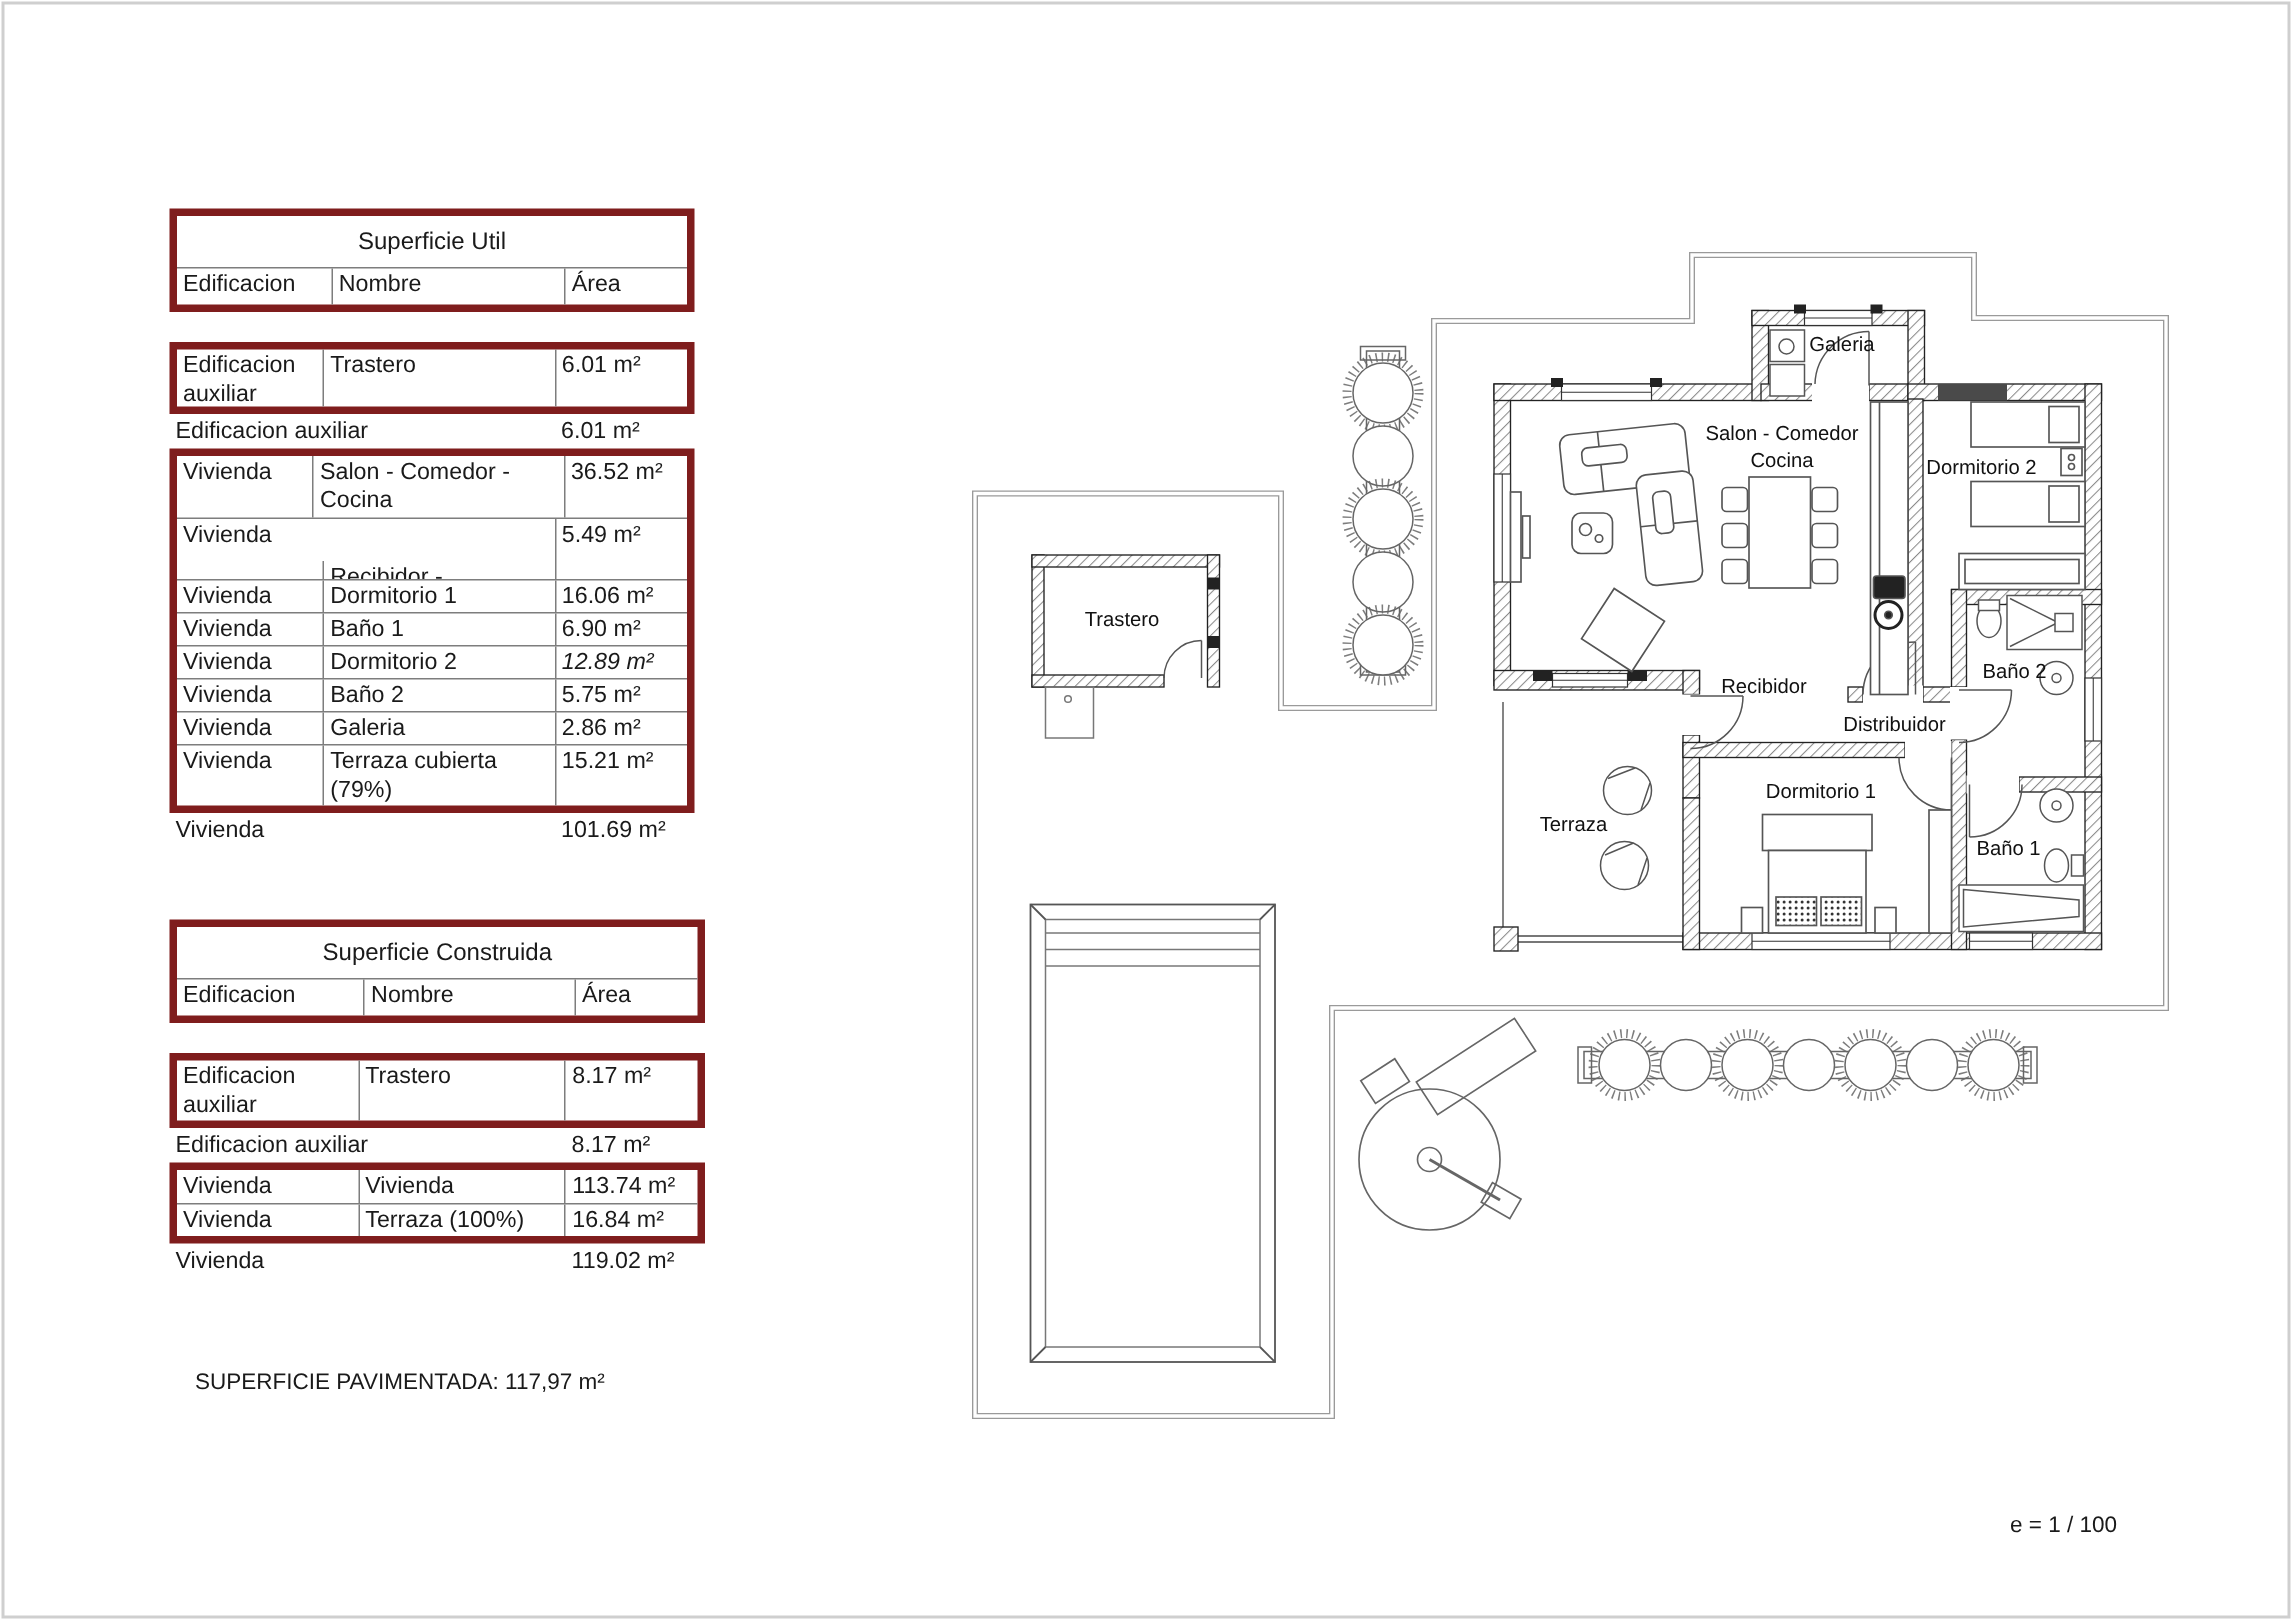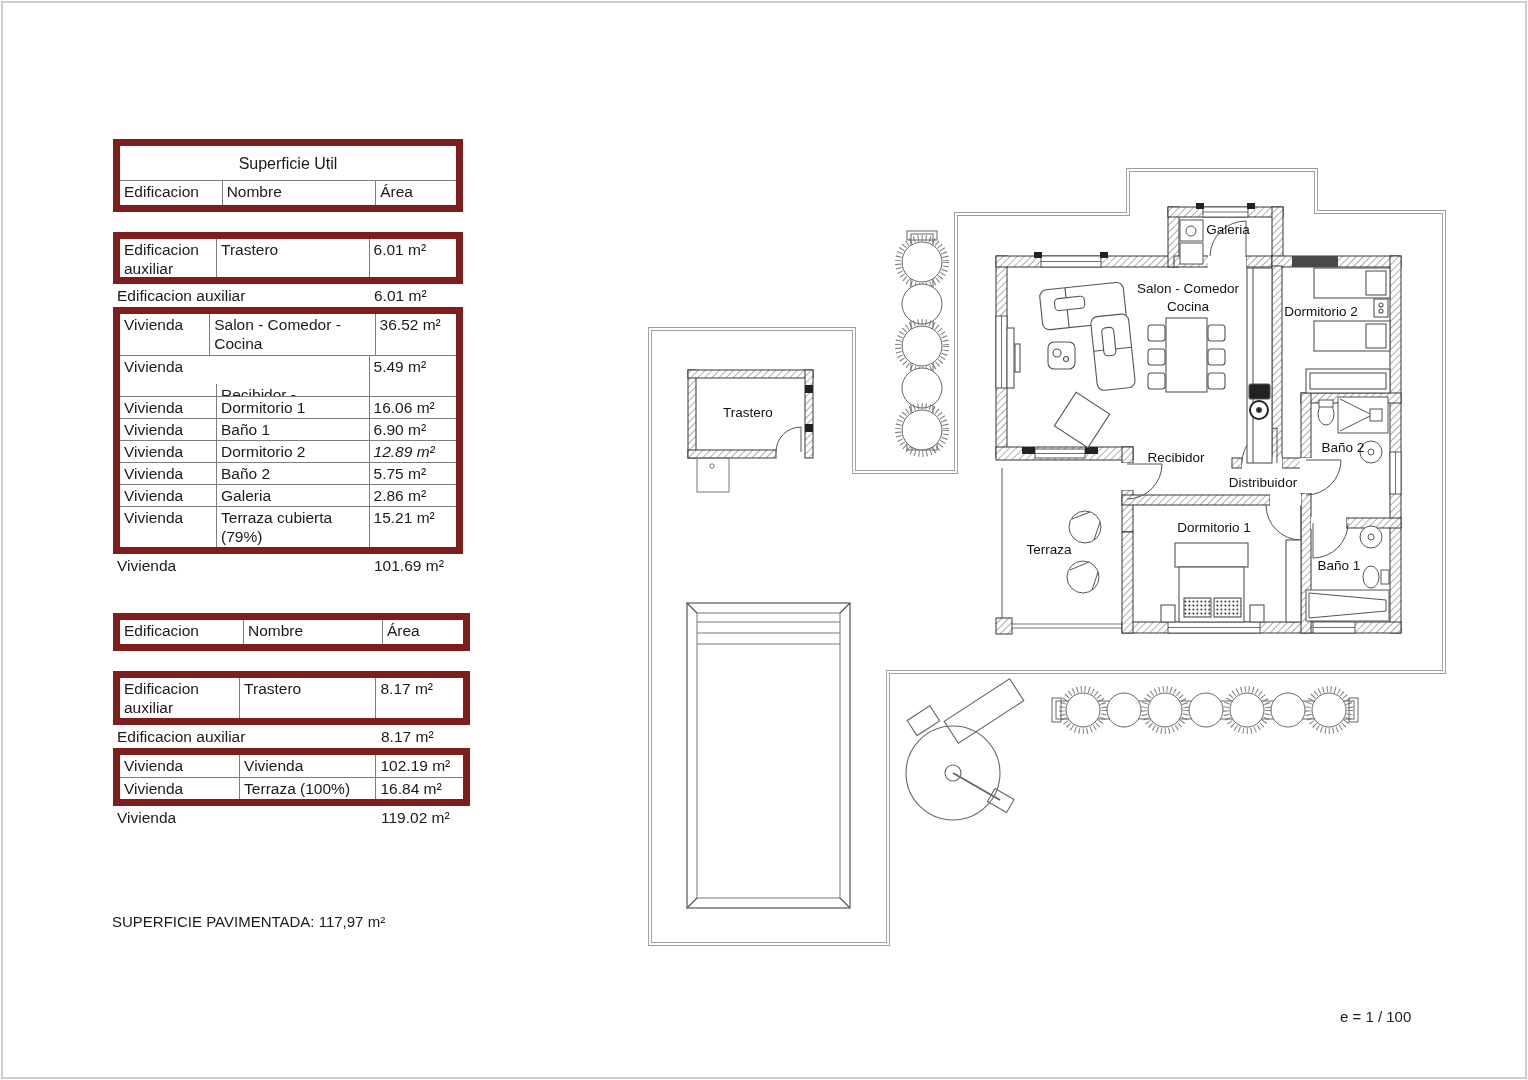--- a/index.html
+++ b/index.html
@@ -1,21 +1,21 @@
 <!DOCTYPE html>
 <html><head>
 <meta charset="utf-8">
 <style>
   html,body{margin:0;padding:0;background:#e8e8e8;}
   .page{position:relative;width:1528px;height:1080px;background:#ffffff;overflow:hidden;
         font-family:"Liberation Sans", sans-serif;color:#1a1a1a;}
   .frame{position:absolute;inset:1px;border:2px solid #cfcfcf;pointer-events:none;}
   
   .tbl{position:absolute;font-size:15.5px;line-height:19px;color:#1a1a1a;}
-  .box{border:7px solid #7f1d1d;background:#fff;box-sizing:border-box;}
+  .box{border:5px solid #7f1d1d;background:#fff;box-sizing:border-box;}
   .trow{display:flex;box-sizing:border-box;}
   .trow + .trow{border-top:1px solid #7d7d7d;}
   .tc{padding:1px 4px;box-sizing:border-box;overflow:hidden;}
   .tc + .tc{border-left:1px solid #7d7d7d;}
   .tbl-title{text-align:center;padding:8px 0 7px 0;border-bottom:1px solid #7d7d7d;font-size:16px;}
   .gap{height:20px;}
   .sum{display:flex;align-items:flex-start;box-sizing:border-box;padding-top:2px;}
   .sum-label{flex:1;padding-left:4px;}
   .sum-area{width:89px;padding-left:4px;}
   .h22{height:22px;}.h23{height:23px;}.h24{height:24px;gap:13px;}.h38{height:38px;}.h40{height:40px;}.h41{height:41px;}
@@ -95,20 +95,21 @@
       </div>
     </div>
     <div class="sum h22">
       <div class="sum-label">Vivienda</div>
       <div class="sum-area">101.69 m²</div>
     </div>
   </div>
 
   <div class="tbl" style="left:113px;top:613px;width:357px;">
     <div class="box">
+      <div class="tbl-title">Superficie Construida</div>
       <div class="trow h24">
         <div class="tc" style="width:124px;">Edificacion</div>
         <div class="tc" style="width:142px;">Nombre</div>
         <div class="tc" style="width:91px;">Área</div>
       </div>
     </div>
     <div class="gap"></div>
     <div class="box">
       <div class="trow h40">
         <div class="tc" style="width:124px;">Edificacion auxiliar</div>
@@ -117,35 +118,35 @@
       </div>
     </div>
     <div class="sum h23">
       <div class="sum-label">Edificacion auxiliar</div>
       <div class="sum-area">8.17 m²</div>
     </div>
     <div class="box">
       <div class="trow h22">
         <div class="tc" style="width:124px;">Vivienda</div>
         <div class="tc" style="width:142px;">Vivienda</div>
-        <div class="tc" style="width:91px;">102.19 m²</div>
+        <div class="tc" style="width:91px;">113.74 m²</div>
       </div>
       <div class="trow h22">
         <div class="tc" style="width:124px;">Vivienda</div>
         <div class="tc" style="width:142px;">Terraza (100%)</div>
         <div class="tc" style="width:91px;">16.84 m²</div>
       </div>
     </div>
     <div class="sum h22">
       <div class="sum-label">Vivienda</div>
       <div class="sum-area">119.02 m²</div>
     </div>
   </div>
 
-  <div class="note" style="left:112px;top:913px;">SUPERFICIE PAVIMENTADA: 117,97 m²</div>
+  <div class="note" style="left:130px;top:913px;">SUPERFICIE PAVIMENTADA: 117,97 m²</div>
   <div class="note" style="left:1340px;top:1008px;">e = 1 / 100</div>
 
   <svg class="plan" width="1528" height="1080" viewBox="0 0 1528 1080">
     <defs>
       <pattern id="hatch" width="5" height="5" patternUnits="userSpaceOnUse" patternTransform="rotate(45)">
         <rect width="5" height="5" fill="#ffffff"></rect>
         <line x1="0" y1="0" x2="0" y2="5" stroke="#8a8a8a" stroke-width="1.4"></line>
       </pattern>
       <pattern id="dots" width="4" height="4" patternUnits="userSpaceOnUse">
         <rect width="4" height="4" fill="#ffffff"></rect>

